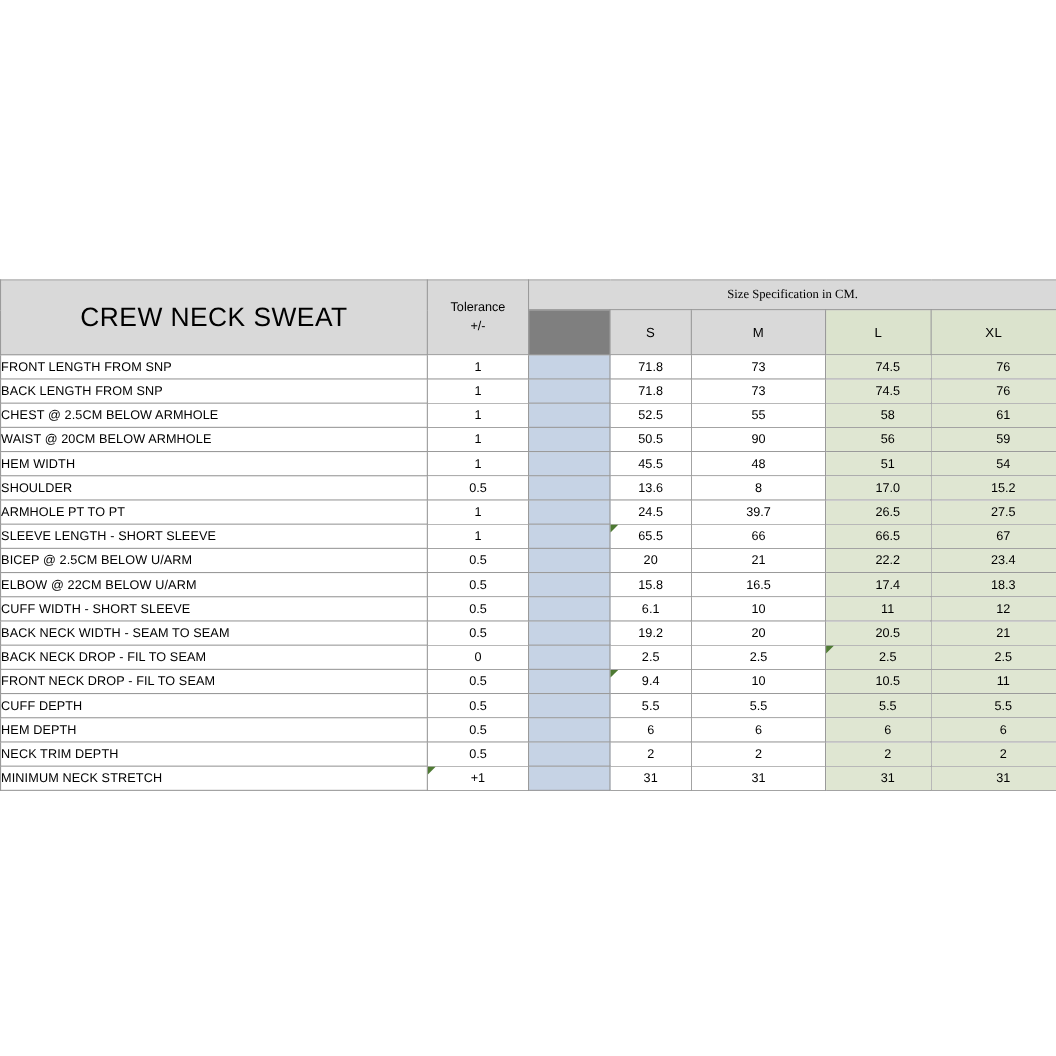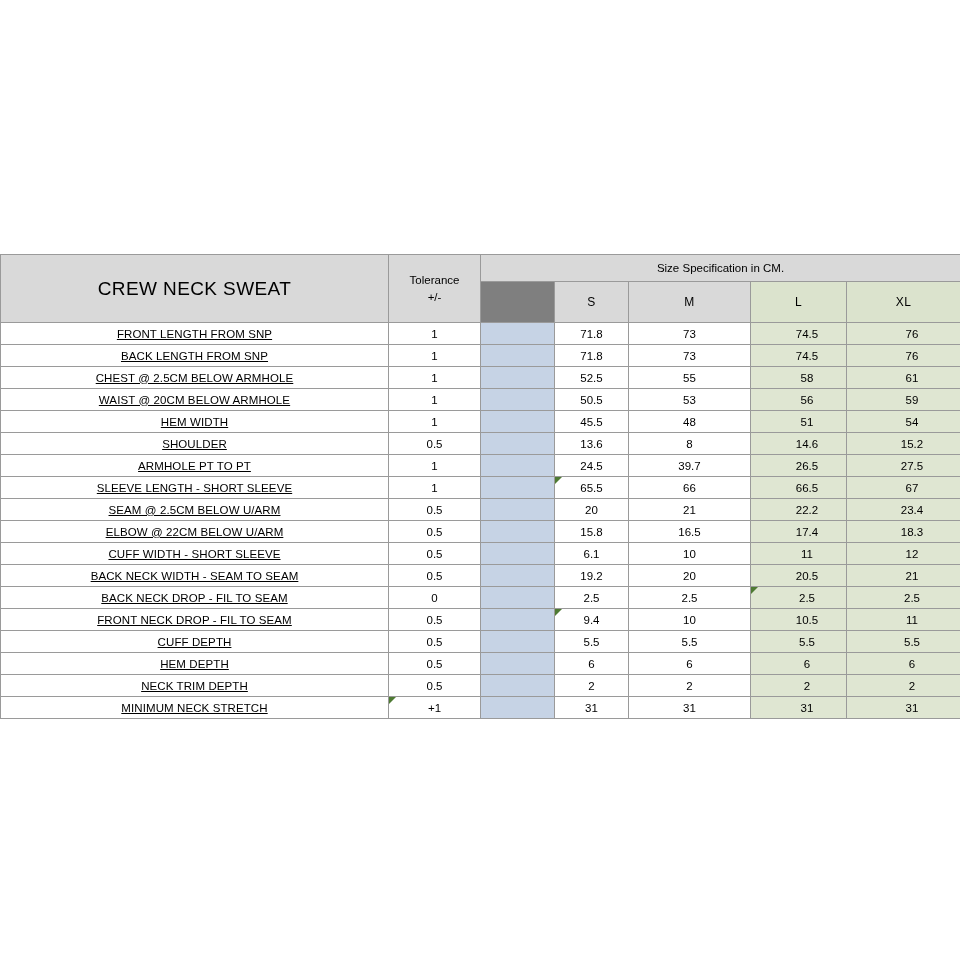--- a/index.html
+++ b/index.html
@@ -36,62 +36,62 @@
   col.c-s    { width: 74px;  }
   col.c-m    { width: 122px; }
   col.c-l    { width: 96px;  }
   col.c-xl   { width: 114px; }
 
   
   .title-cell {
     background: #d9d9d9;
     height: 66px;
     text-align: center;
-    font-size: 19px;
+    font-size: 24px;
     font-weight: bold;
     letter-spacing: .4px;
   }
   .tol-cell {
     background: #d9d9d9;
     height: 66px;
     text-align: center;
     font-size: 11.5px;
     line-height: 1.45;
   }
   .tol-cell .l1 { display: block; }
   .tol-cell .l2 { display: block; }
   .sizespec-cell {
     background: #d9d9d9;
     text-align: center;
     font-size: 11.5px;
     height: 26px;
+    font-family: Liberation Serif, serif;
   }
   .dark-blank {
     background: #7f7f7f;
     height: 40px;
   }
   .size-head {
     background: #d9d9d9;
     text-align: center;
     font-weight: bold;
     font-size: 12px;
     height: 40px;
     letter-spacing: .5px;
   }
   .size-head.l, .size-head.xl { background: #dbe3cd; }
 
   
   tbody td { height: 21px; }
   .desc {
-    text-align: center;
+    text-align: left;
     padding-left: 5px;
     font-size: 11.5px;
     background: #ffffff;
     letter-spacing: .1px;
-    text-decoration: underline;
   }
   .tol {
     text-align: center;
     font-weight: bold;
     font-size: 11.5px;
     background: #ffffff;
     position: relative;
   }
   .blank { background: #c6d3e5; }
   .val {
@@ -170,40 +170,40 @@
           <td class="val s">52.5</td>
           <td class="val m">55</td>
           <td class="val l">58</td>
           <td class="val xl">61</td>
         </tr>
         <tr>
           <td class="desc">WAIST @ 20CM BELOW ARMHOLE</td>
           <td class="tol">1</td>
           <td class="blank"></td>
           <td class="val s">50.5</td>
-          <td class="val m">53</td>
+          <td class="val m">90</td>
           <td class="val l">56</td>
           <td class="val xl">59</td>
         </tr>
         <tr>
           <td class="desc">HEM WIDTH</td>
           <td class="tol">1</td>
           <td class="blank"></td>
           <td class="val s">45.5</td>
           <td class="val m">48</td>
           <td class="val l">51</td>
           <td class="val xl">54</td>
         </tr>
         <tr>
           <td class="desc">SHOULDER</td>
           <td class="tol">0.5</td>
           <td class="blank"></td>
           <td class="val s">13.6</td>
           <td class="val m">8</td>
-          <td class="val l">14.6</td>
+          <td class="val l">17.0</td>
           <td class="val xl">15.2</td>
         </tr>
         <tr>
           <td class="desc">ARMHOLE PT TO PT</td>
           <td class="tol">1</td>
           <td class="blank"></td>
           <td class="val s">24.5</td>
           <td class="val m">39.7</td>
           <td class="val l">26.5</td>
           <td class="val xl">27.5</td>
@@ -211,21 +211,21 @@
         <tr>
           <td class="desc">SLEEVE LENGTH - SHORT SLEEVE</td>
           <td class="tol">1</td>
           <td class="blank"></td>
           <td class="val s">65.5<span class="flag"></span></td>
           <td class="val m">66</td>
           <td class="val l">66.5</td>
           <td class="val xl">67</td>
         </tr>
         <tr>
-          <td class="desc">SEAM @ 2.5CM BELOW U/ARM</td>
+          <td class="desc">BICEP @ 2.5CM BELOW U/ARM</td>
           <td class="tol">0.5</td>
           <td class="blank"></td>
           <td class="val s">20</td>
           <td class="val m">21</td>
           <td class="val l">22.2</td>
           <td class="val xl">23.4</td>
         </tr>
         <tr>
           <td class="desc">ELBOW @ 22CM BELOW U/ARM</td>
           <td class="tol">0.5</td>

